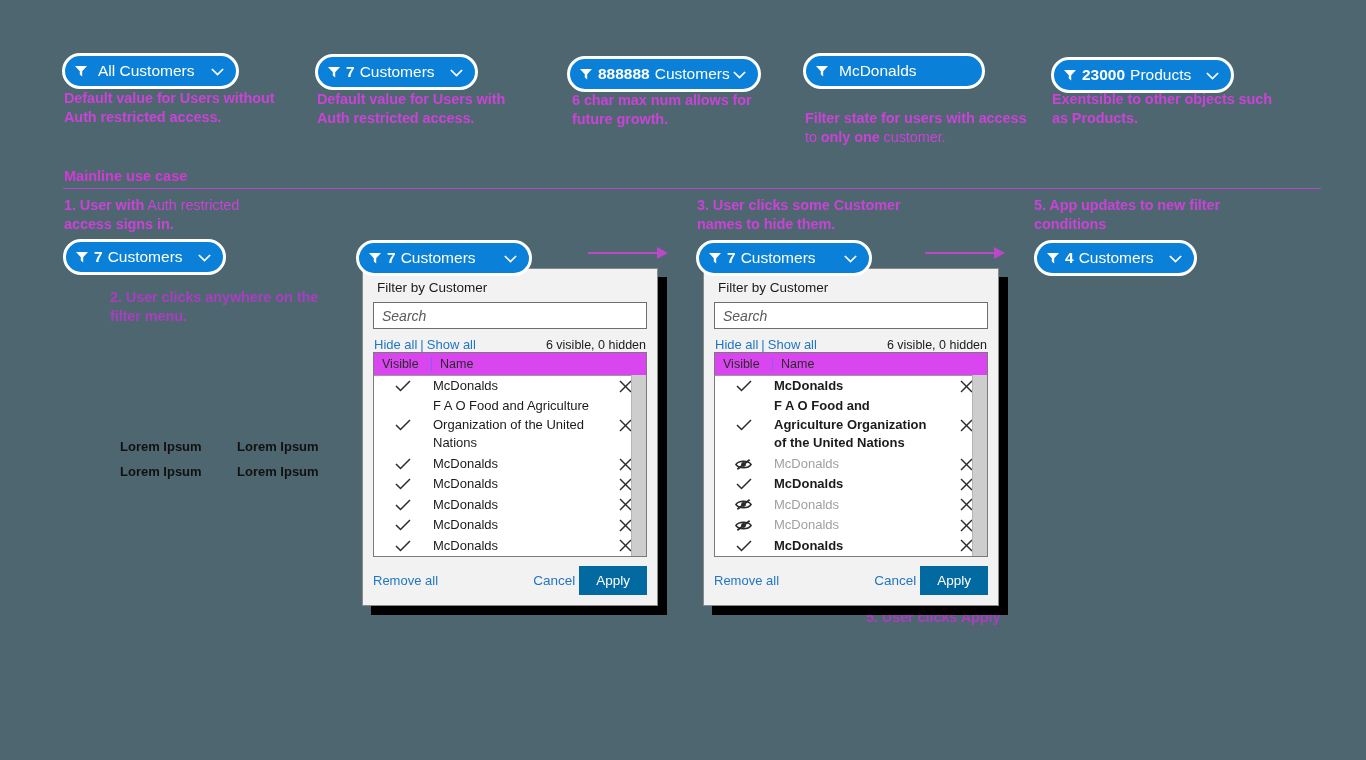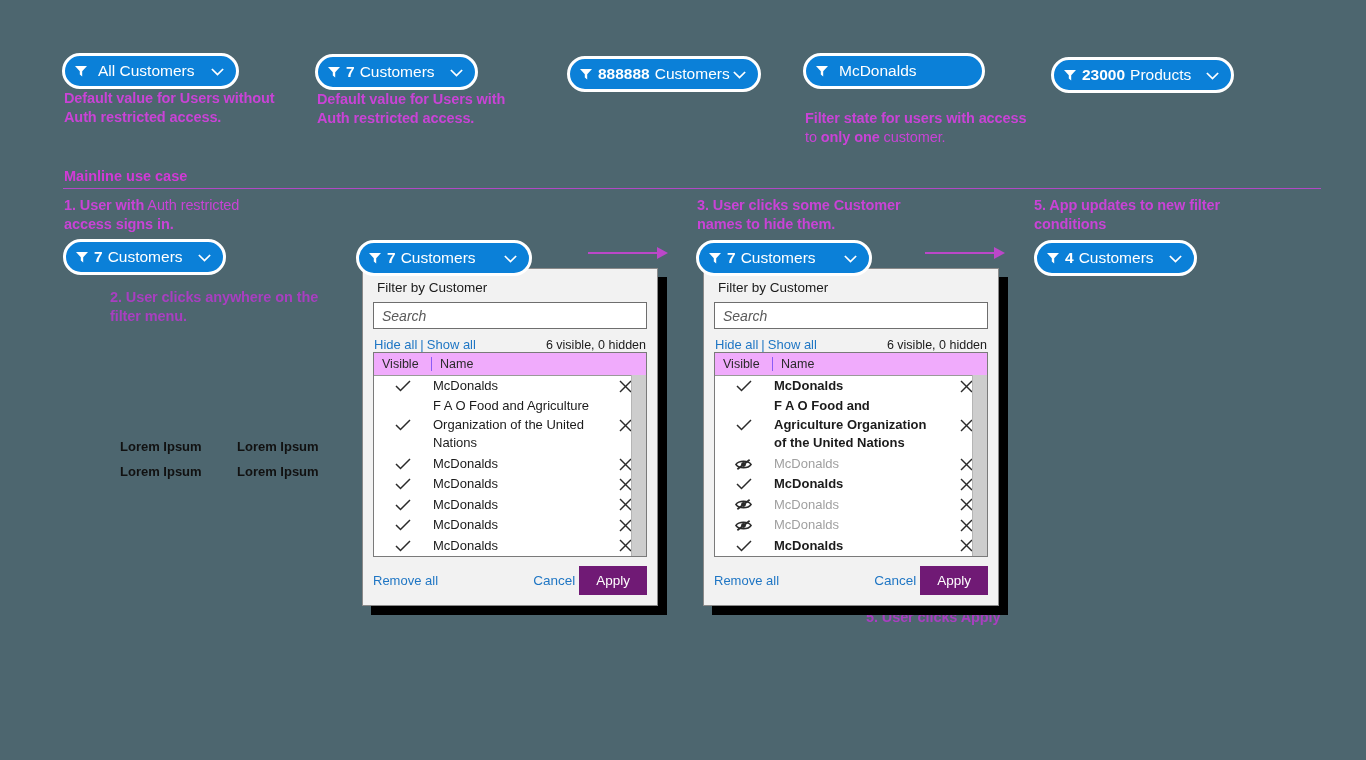--- a/index.html
+++ b/index.html
@@ -144,21 +144,21 @@
   .counter { font-size: 12.5px; color: #1b1b1b; }
 
   
   .tbl-wrap {
     border: 1px solid #7a7a7a;
     background: #ffffff;
     position: relative;
   }
   .thead {
     display: flex;
-    background: #f0abfc;
+    background: #d946ef;
     border-bottom: 1px solid #9a9a9a;
     height: 22px;
     align-items: center;
     font-size: 12.5px;
     color: #2a2a2a;
   }
   .th-visible { width: 57px; padding-left: 8px; box-sizing: border-box; }
   .th-name { flex: 1; border-left: 1px solid #8b5cf6; padding-left: 8px; box-sizing: border-box; }
   .th-x { width: 48px; border-left: 1px solid #c9c9c9; box-sizing: border-box; }
   .tbody { position: relative; background: #ffffff; }
@@ -217,21 +217,21 @@
   .btn-cancel {
     color: #1f76c4;
     font-size: 13.5px;
     background: none;
     border: none;
     cursor: pointer;
     font-family: "Liberation Sans", sans-serif;
     padding: 0;
   }
   .btn-apply {
-    background: #701a75;
+    background: #0369a1;
     color: #ffffff;
     border: none;
     font-size: 13.5px;
     font-family: "Liberation Sans", sans-serif;
     padding: 7px 17px;
     cursor: pointer;
   }
 </style>
 </head>
 <body>
@@ -271,20 +271,24 @@
   <div class="pill" style="left:567px; top:56px;">
     <svg class="funnel" viewBox="0 0 12 12">
         <polygon points="0,1 12,1 7.2,6.2 7.2,11.4 4.8,9.6 4.8,6.2" fill="#ffffff"></polygon>
       </svg>
     <span class="pill-count">888888</span>
     <span class="pill-label">Customers</span>
     <svg class="chev" style="padding-left:2px;" viewBox="0 0 12 12">
         <polyline points="1.5,4 6,8.5 10.5,4" fill="none" stroke="#ffffff" stroke-width="1.4"></polyline>
       </svg>
   </div>
+  <div class="anno" style="left:572px; top:91px;">
+    <span>6 char max num allows for</span><br>
+    <span>future growth.</span>
+  </div>
 
   <div class="pill nochev" style="left:803px; top:53px; min-width:155px;">
     <svg class="funnel" viewBox="0 0 12 12">
         <polygon points="0,1 12,1 7.2,6.2 7.2,11.4 4.8,9.6 4.8,6.2" fill="#ffffff"></polygon>
       </svg>
     <span class="pill-count"></span>
     <span class="pill-label">McDonalds</span>
 
   </div>
   <div class="anno" style="left:805px; top:89px;margin-top:20px;">
@@ -294,20 +298,24 @@
 
   <div class="pill" style="left:1051px; top:57px; min-width:142px;">
     <svg class="funnel" viewBox="0 0 12 12">
         <polygon points="0,1 12,1 7.2,6.2 7.2,11.4 4.8,9.6 4.8,6.2" fill="#ffffff"></polygon>
       </svg>
     <span class="pill-count">23000</span>
     <span class="pill-label">Products</span>
     <svg class="chev" viewBox="0 0 12 12">
         <polyline points="1.5,4 6,8.5 10.5,4" fill="none" stroke="#ffffff" stroke-width="1.4"></polyline>
       </svg>
+  </div>
+  <div class="anno" style="left:1052px; top:90px;">
+    <span>Exentsible to other objects such</span><br>
+    <span>as Products.</span>
   </div>
 
   <div class="section-title" style="left:64px; top:168px;">Mainline use case</div>
   <div class="divider" style="left:63px; top:188px; width:1258px;"></div>
 
   <div class="anno" style="left:64px; top:196px;">
     <span>1. User </span><span>with</span><span class="reg"> Auth restricted</span><br>
     <span>access signs in.</span>
   </div>
 

